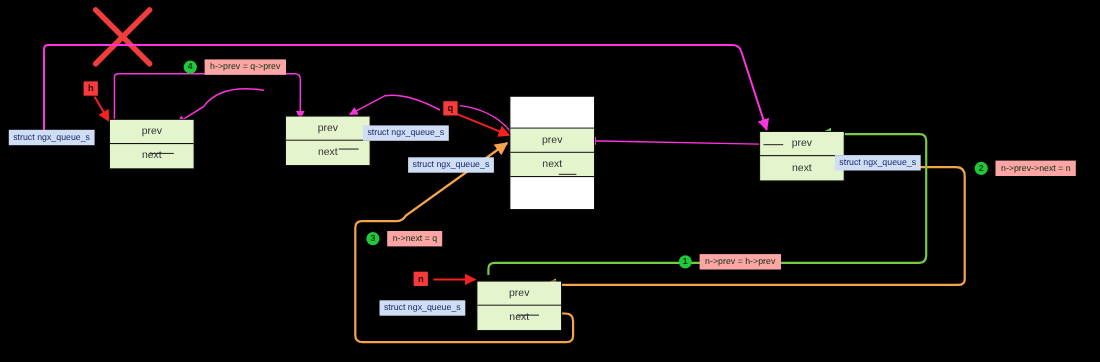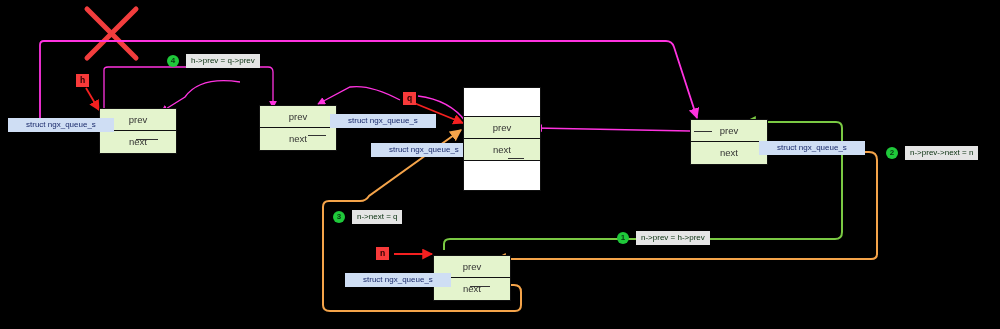--- a/index.html
+++ b/index.html
@@ -49,21 +49,21 @@
     height: 1px;
     background: #333333;
   }
   
   .typelabel {
     position: absolute;
     background: #cfdef4;
     color: #1a2a6b;
     font-size: 8px;
     line-height: 12px;
-    padding: 1px 18px;
+    padding: 1px 4px;
     white-space: nowrap;
   }
   
   .varmark {
     position: absolute;
     width: 13px;
     height: 13px;
     background: #f83a3a;
     color: #2a0000;
     font-size: 8.5px;
@@ -85,21 +85,21 @@
     border-radius: 50%;
     background: #1fc93a;
     color: #083a12;
     font-size: 8px;
     line-height: 12px;
     text-align: center;
     font-weight: bold;
     flex: 0 0 auto;
   }
   .step .code {
-    background: #e5e5e5;
+    background: #fca5a5;
     color: #062d0c;
     font-size: 8px;
     line-height: 12px;
     padding: 1px 5px;
   }
 </style>
 </head>
 <body>
 
 <div id="canvas">

